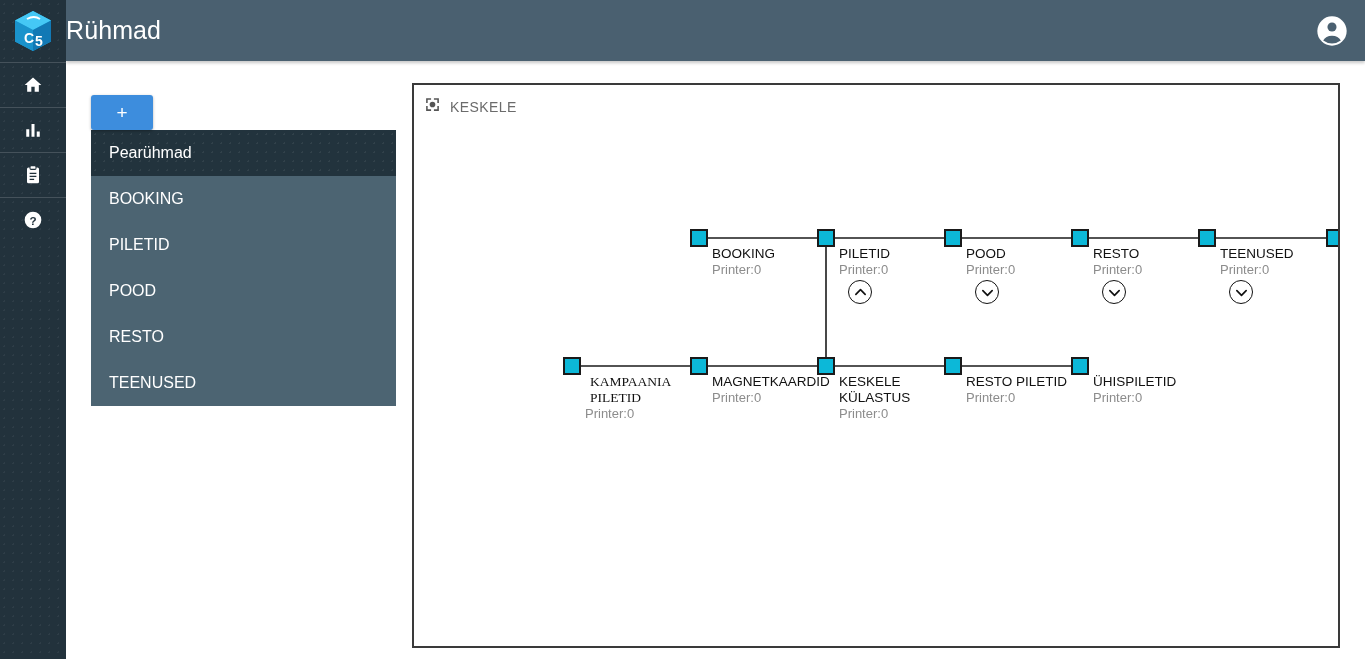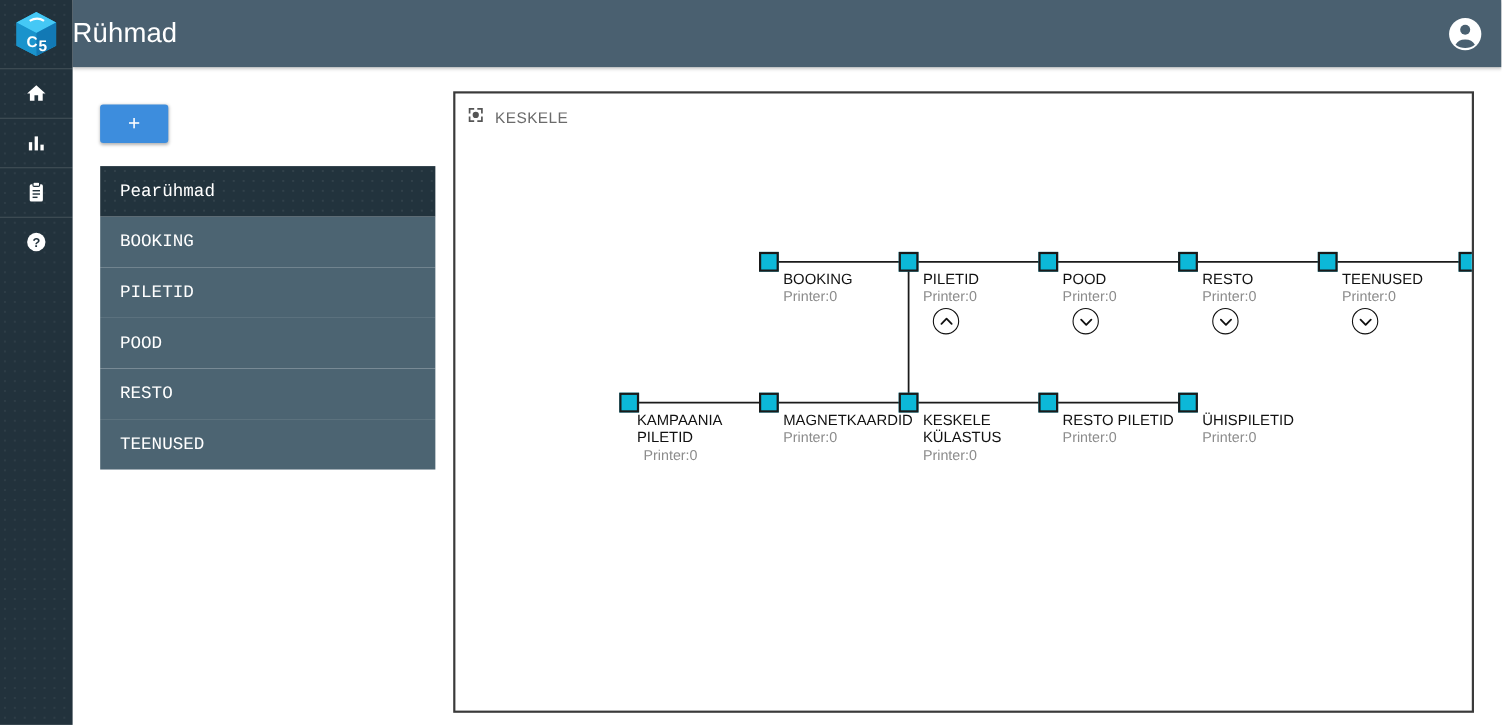--- a/index.html
+++ b/index.html
@@ -70,21 +70,21 @@
   .search-wrap { flex: 1; margin-left: 13px; }
   .search-input {
     width: 100%; border: none; border-bottom: 1px solid #b8b8b8;
     font-size: 15.5px; color: #333; padding: 3px 0 5px 3px;
     outline: none; background: transparent;
     font-family: "Liberation Sans", sans-serif;
   }
   .search-input::placeholder { color: #9a9a9a; }
 
   .group-list {
-    margin-top: 21px; width: 305px; overflow: hidden; font-family: Liberation Mono, monospace;
+    width: 305px; overflow: hidden;
   }
   .group-item {
     height: 46px; display: flex; align-items: center;
     padding-left: 18px; color: #ffffff; font-size: 16px;
     background: #4c6472; cursor: pointer;
   }
   .group-item.selected {
     background-color: #22333d;
     background-image: radial-gradient(rgba(255,255,255,0.065) 1px, transparent 1px);
     background-size: 9px 9px;
@@ -280,21 +280,21 @@
           <div class="node" style="left: 784px; top: 144px; background: rgb(12, 184, 216); border-color: rgb(26, 26, 26);"></div>
           <div class="node-label" style="left: 806px; top: 161px;">TEENUSED</div>
           <div class="node-sub" style="left: 806px; top: 177px;">Printer:0</div>
           <div class="chev" style="left: 815px; top: 195px;">
             <svg width="13" height="13" viewBox="0 0 14 14">
               <path d="M2 5 L7 10 L12 5" stroke="#111111" stroke-width="1.8" fill="none" stroke-linecap="round" stroke-linejoin="round"></path>
             </svg>
           </div>
           <div class="node" style="left: 912px; top: 144px; background: rgb(12, 184, 216); border-color: rgb(26, 26, 26);"></div>
           <div class="node" style="left: 149px; top: 272px; background: rgb(12, 184, 216); border-color: rgb(26, 26, 26);"></div>
-          <div class="node-label" style="left: 165px; top: 289px;">KAMPAANIA
+          <div class="node-label" style="left: 176px; top: 289px; font-family: Liberation Serif, serif;">KAMPAANIA
 PILETID</div>
           <div class="node-sub" style="left: 171px; top: 321px;">Printer:0</div>
           <div class="node" style="left: 276px; top: 272px; background: rgb(12, 184, 216); border-color: rgb(26, 26, 26);"></div>
           <div class="node-label" style="left: 298px; top: 289px;">MAGNETKAARDID</div>
           <div class="node-sub" style="left: 298px; top: 305px;">Printer:0</div>
           <div class="node" style="left: 403px; top: 272px; background: rgb(12, 184, 216); border-color: rgb(26, 26, 26);"></div>
           <div class="node-label" style="left: 425px; top: 289px;">KESKELE
 KÜLASTUS</div>
           <div class="node-sub" style="left: 425px; top: 321px;">Printer:0</div>
           <div class="node" style="left: 530px; top: 272px; background: rgb(12, 184, 216); border-color: rgb(26, 26, 26);"></div>

